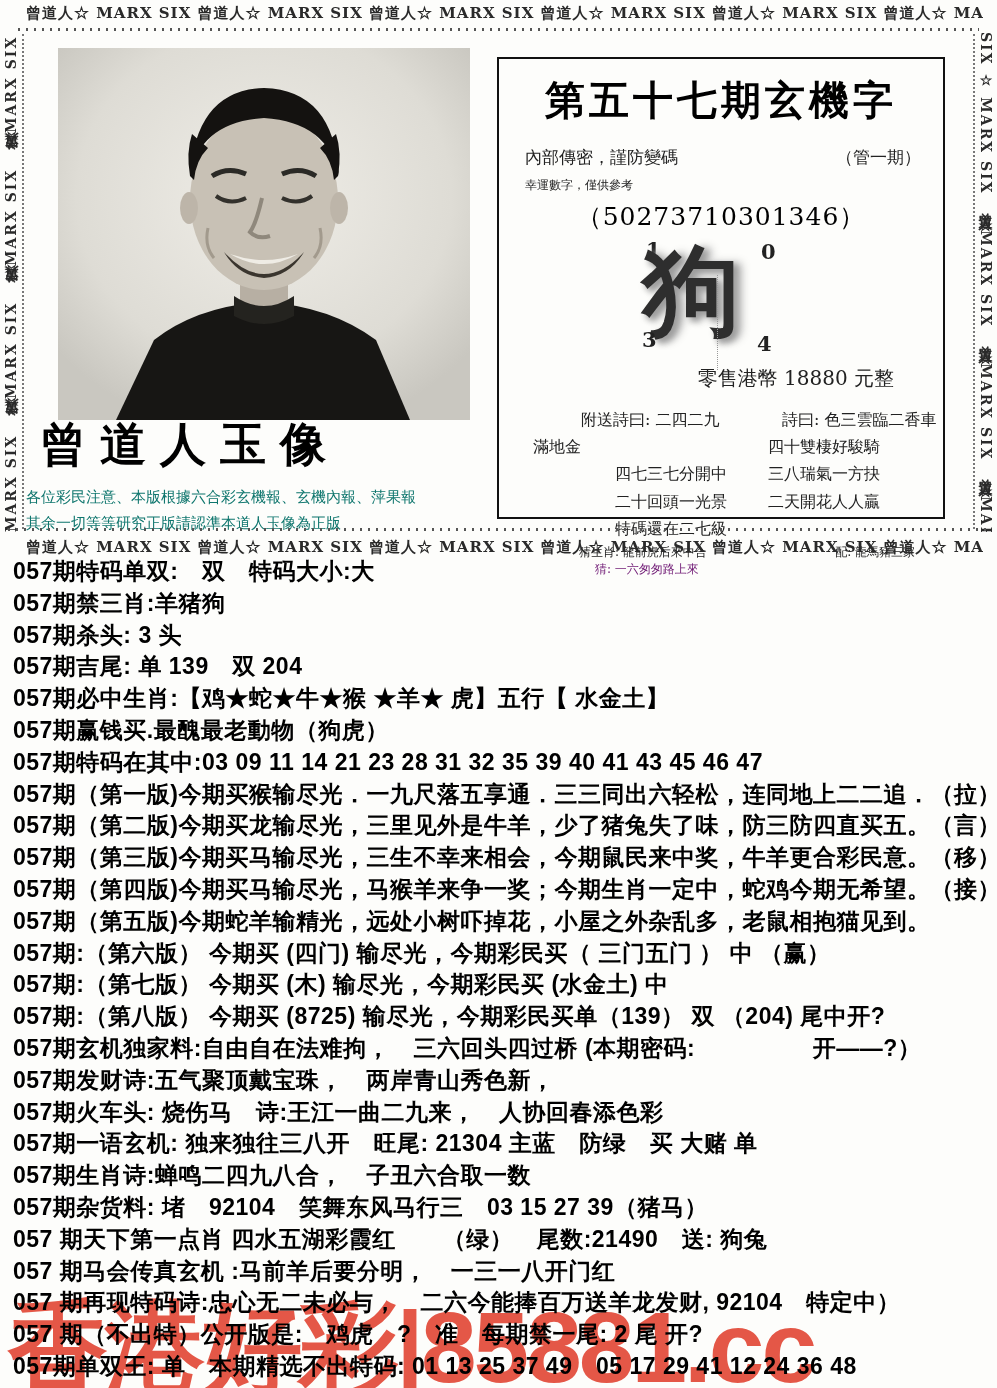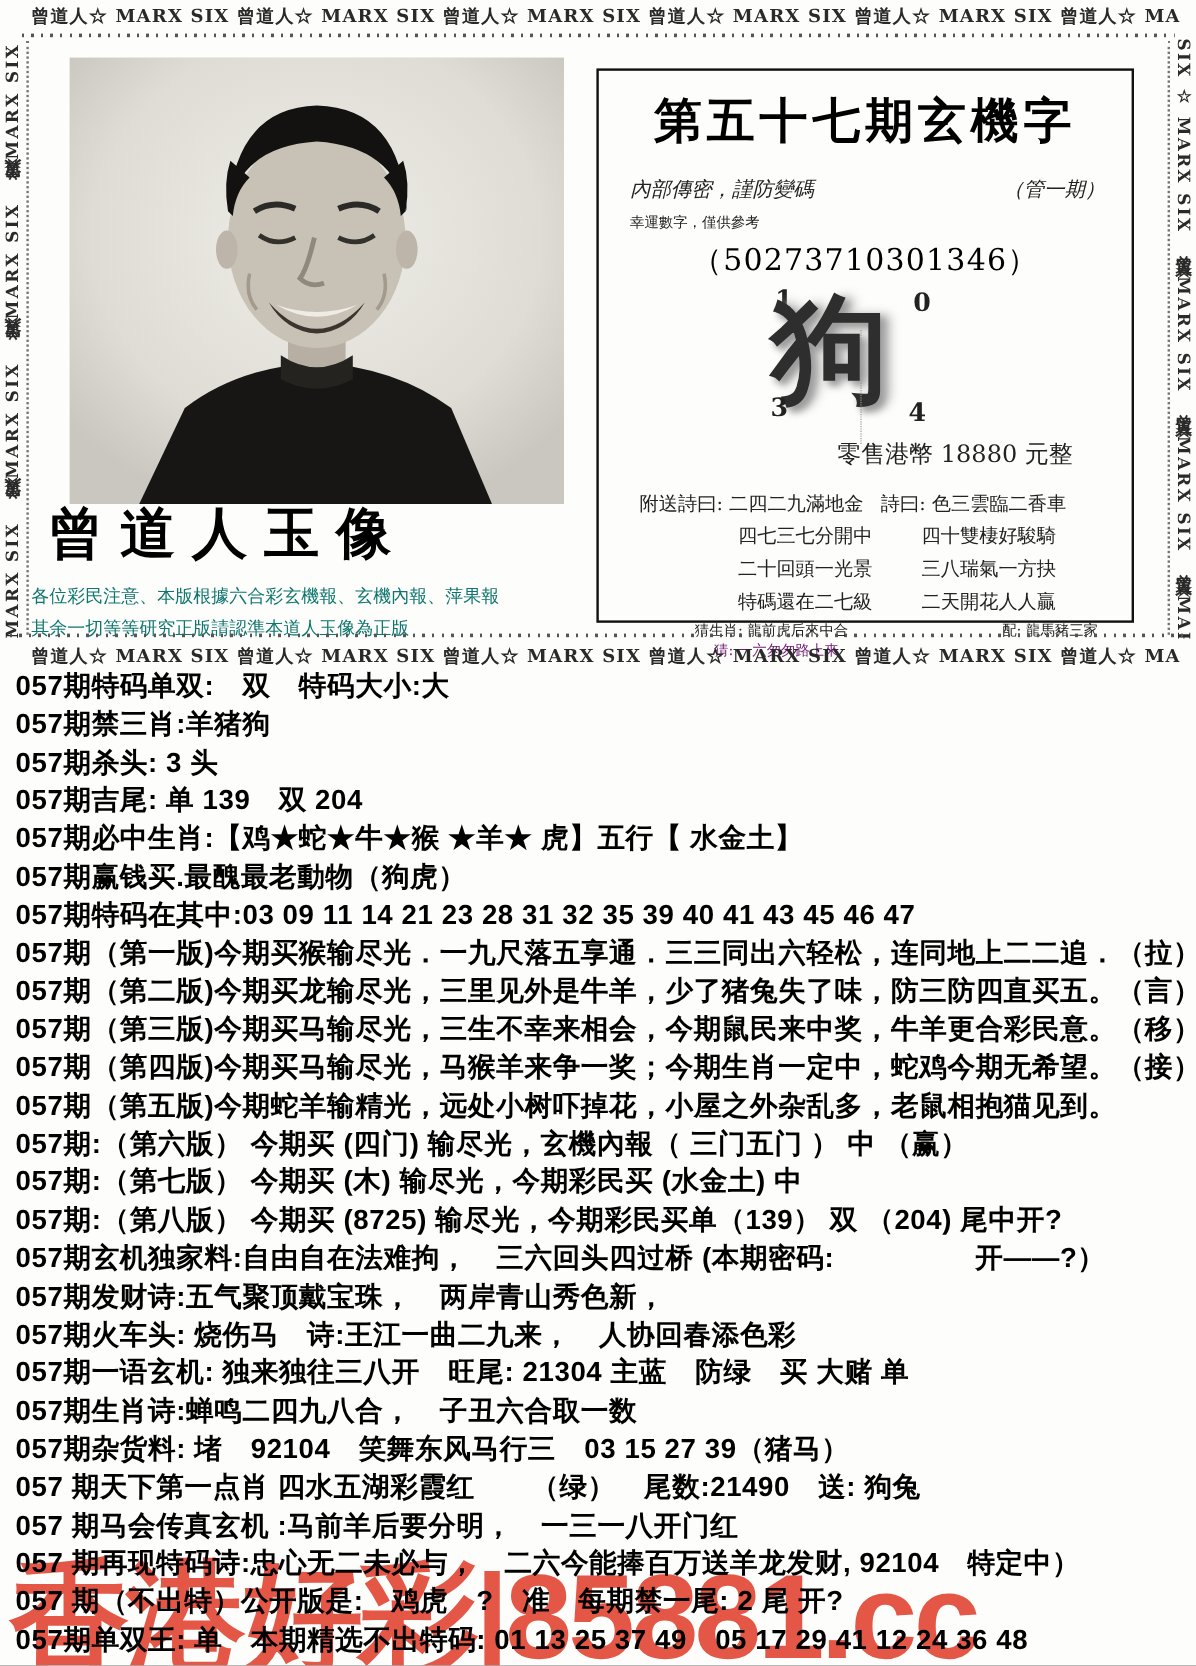--- a/index.html
+++ b/index.html
@@ -27,37 +27,37 @@
   .photo{position:absolute;left:58px;top:48px;width:412px;height:372px;background:#dcdad4;}
   .caption{position:absolute;left:40px;top:414px;width:440px;text-align:left;
            font-family:"DejaVu Serif",serif;font-size:46px;font-weight:bold;letter-spacing:14px;}
   .note{position:absolute;left:26px;top:472px;width:460px;font-family:"DejaVu Serif",serif;
         font-size:15px;line-height:1.75;color:#0f766e;margin-top:12px;}
   
   .mbox{position:absolute;left:497px;top:57px;width:448px;height:462px;
         border:2px solid #111;box-sizing:border-box;font-family:"DejaVu Serif",serif;}
   .mbox .title{margin-top:14px;text-align:center;font-size:40px;font-weight:bold;letter-spacing:4px;}
   .mbox .row1{display:flex;justify-content:space-between;padding:0 22px 0 26px;margin-top:18px;
-              font-size:17px;color:#222;font-style:italic;}
+              font-size:17px;color:#222;}
   .mbox .row2{padding-left:26px;margin-top:8px;font-size:12px;color:#222;}
   .mbox .lucky{text-align:center;margin-top:6px;font-size:25px;letter-spacing:1px;}
   .charblock{position:relative;height:118px;margin-top:2px;}
   .bigchar{position:absolute;left:0;right:60px;top:-8px;text-align:center;font-size:98px;
            font-weight:bold;color:#2e2e2e;
            text-shadow:4px 4px 6px #9a9a9a,8px 2px 10px #b5b5b5;}
   .cnum{position:absolute;font-size:21px;font-weight:bold;color:#222;}
   .cnum.n1{left:147px;top:2px;} .cnum.n0{left:262px;top:4px;}
   .cnum.n3{left:143px;top:92px;} .cnum.n4{left:258px;top:96px;}
   .charblock .vdot{position:absolute;left:218px;top:40px;height:95px;border-left:1px dotted #999;}
   .price{margin-top:12px;text-align:right;padding-right:49px;font-size:20px;color:#222;}
   .poems{display:flex;margin-top:14px;font-size:16px;line-height:1.7;color:#222;}
   .poem-l{width:235px;padding-left:34px;box-sizing:border-box;}
   .poem-r{flex:1;}
   .poem-l .pl{padding-left:82px;} .poem-r .pl{padding-left:34px;}
-  .plabel{display:inline;}
+  .plabel{display:inline;margin-left:48px;}
   .guessrow{display:flex;justify-content:space-between;padding:2px 28px 0 80px;
             font-size:12px;color:#222;}
   .guessrow2{padding-left:96px;font-size:12px;color:#701a75;}
   
   .body-lines{position:absolute;left:13px;top:556px;right:4px;}
   .bl{height:31.8px;font-size:23px;font-weight:600;white-space:nowrap;overflow:hidden;
       letter-spacing:0.5px;}
   
   .watermark{position:absolute;left:8px;top:1282px;font-size:100px;font-weight:bold;
              color:rgba(226,59,40,0.85);mix-blend-mode:multiply;white-space:nowrap;
@@ -160,21 +160,21 @@
     <div class="bl">057期杀头: 3 头</div>
     <div class="bl">057期吉尾: 单 139　双 204</div>
     <div class="bl">057期必中生肖:【鸡★蛇★牛★猴 ★羊★ 虎】五行【 水金土】</div>
     <div class="bl">057期赢钱买.最醜最老動物（狗虎）</div>
     <div class="bl">057期特码在其中:03 09 11 14 21 23 28 31 32 35 39 40 41 43 45 46 47</div>
     <div class="bl">057期（第一版)今期买猴输尽光．一九尺落五享通．三三同出六轻松，连同地上二二追．（拉）</div>
     <div class="bl">057期（第二版)今期买龙输尽光，三里见外是牛羊，少了猪兔失了味，防三防四直买五。（言）</div>
     <div class="bl">057期（第三版)今期买马输尽光，三生不幸来相会，今期鼠民来中奖，牛羊更合彩民意。（移）</div>
     <div class="bl">057期（第四版)今期买马输尽光，马猴羊来争一奖；今期生肖一定中，蛇鸡今期无希望。（接）</div>
     <div class="bl">057期（第五版)今期蛇羊输精光，远处小树吓掉花，小屋之外杂乱多，老鼠相抱猫见到。</div>
-    <div class="bl">057期:（第六版） 今期买 (四门) 输尽光，玄機內報（ 三门五门 ） 中 （赢）</div>
+    <div class="bl">057期:（第六版） 今期买 (四门) 输尽光，今期彩民买（ 三门五门 ） 中 （赢）</div>
     <div class="bl">057期:（第七版） 今期买 (木) 输尽光，今期彩民买 (水金土) 中</div>
     <div class="bl">057期:（第八版） 今期买 (8725) 输尽光，今期彩民买单（139） 双 （204) 尾中开?</div>
     <div class="bl">057期玄机独家料:自由自在法难拘，　三六回头四过桥 (本期密码:　　　　　开——?）</div>
     <div class="bl">057期发财诗:五气聚顶戴宝珠，　两岸青山秀色新，</div>
     <div class="bl">057期火车头: 烧伤马　诗:王江一曲二九来，　人协回春添色彩</div>
     <div class="bl">057期一语玄机: 独来独往三八开　旺尾: 21304 主蓝　防绿　买 大赌 单</div>
     <div class="bl">057期生肖诗:蝉鸣二四九八合，　子丑六合取一数</div>
     <div class="bl">057期杂货料: 堵　92104　笑舞东风马行三　03 15 27 39（猪马）</div>
     <div class="bl">057 期天下第一点肖 四水五湖彩霞红　　（绿）　尾数:21490　送: 狗兔</div>
     <div class="bl">057 期马会传真玄机 :马前羊后要分明，　一三一八开门红</div>

